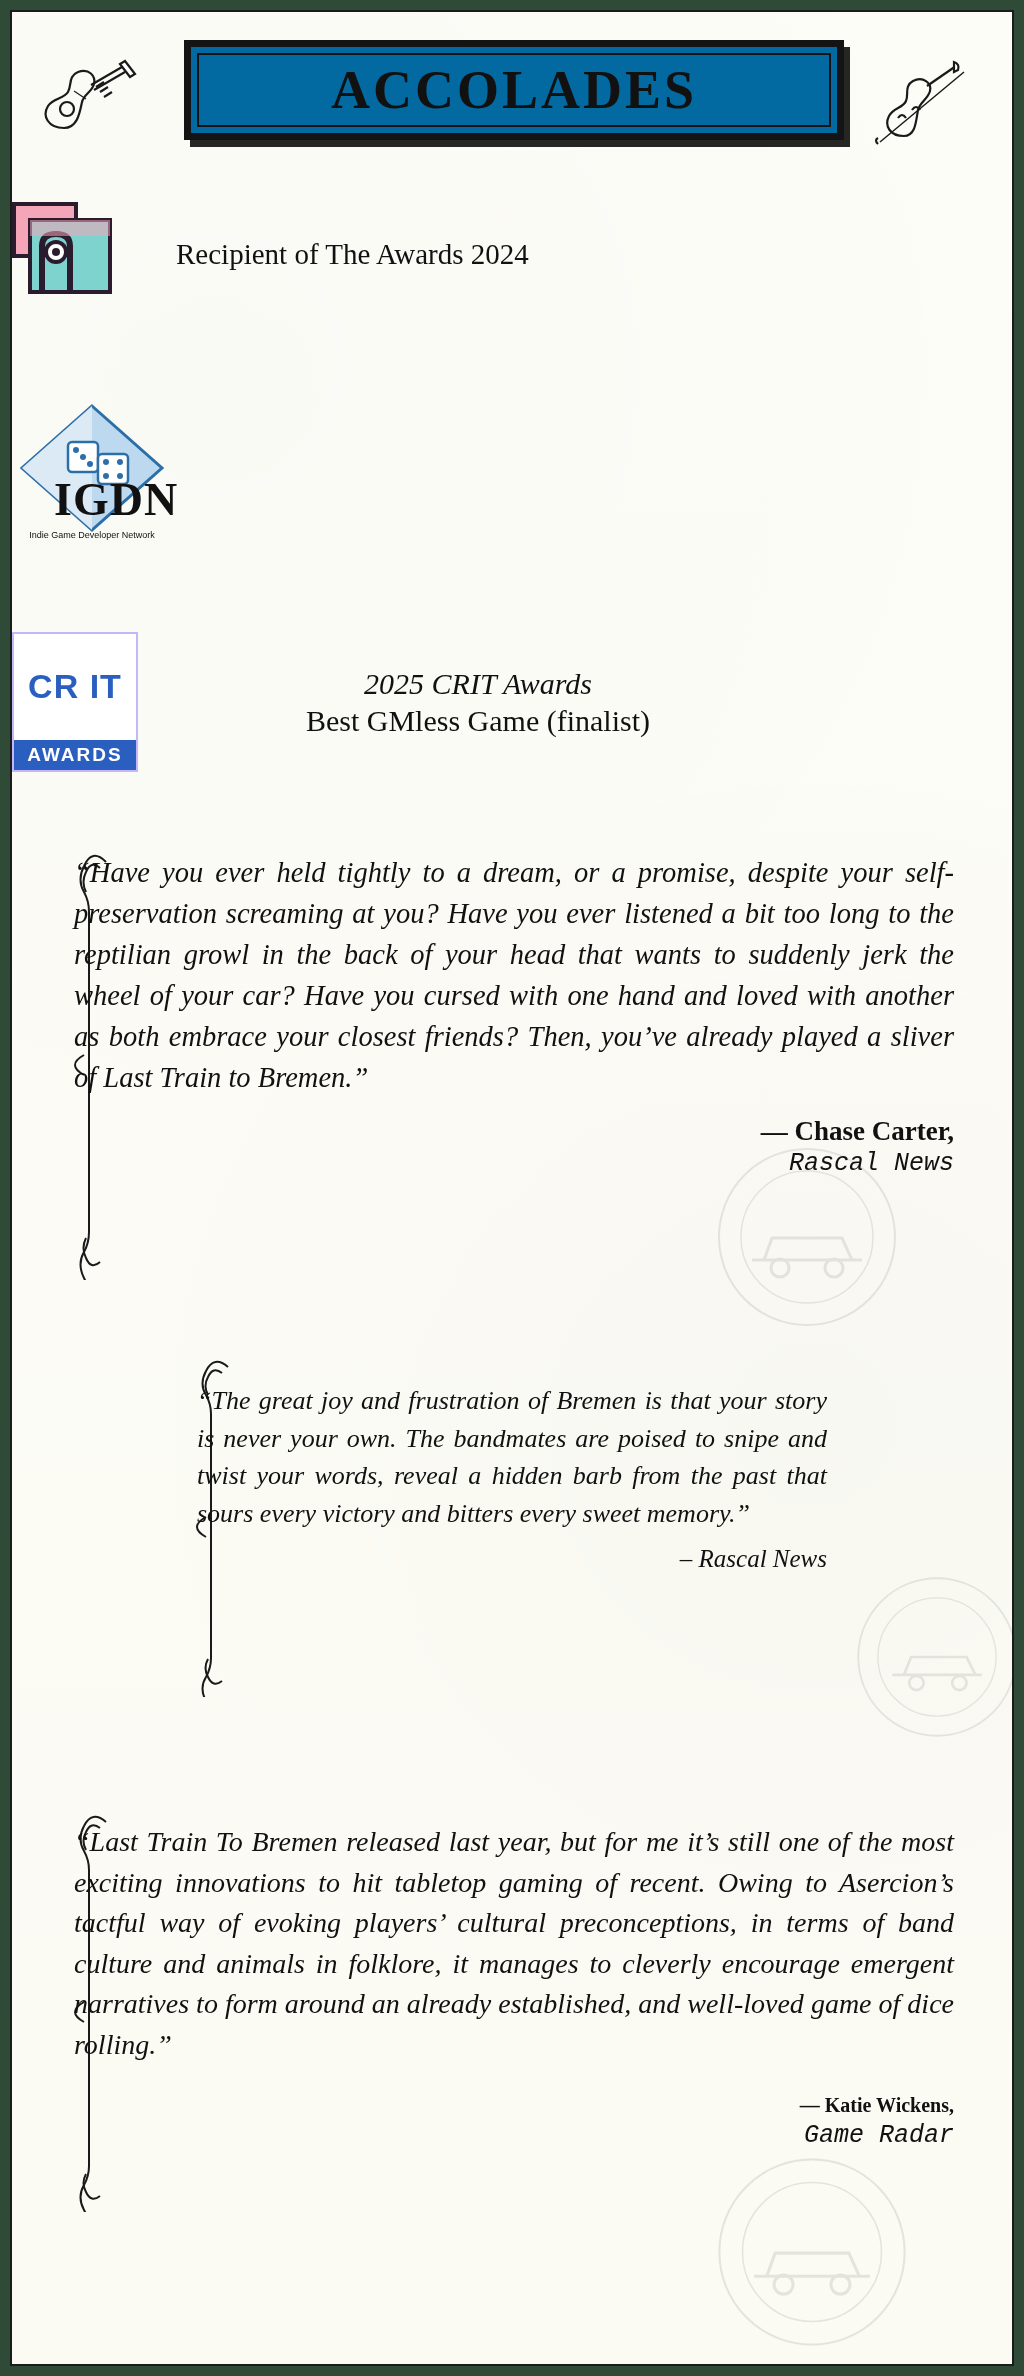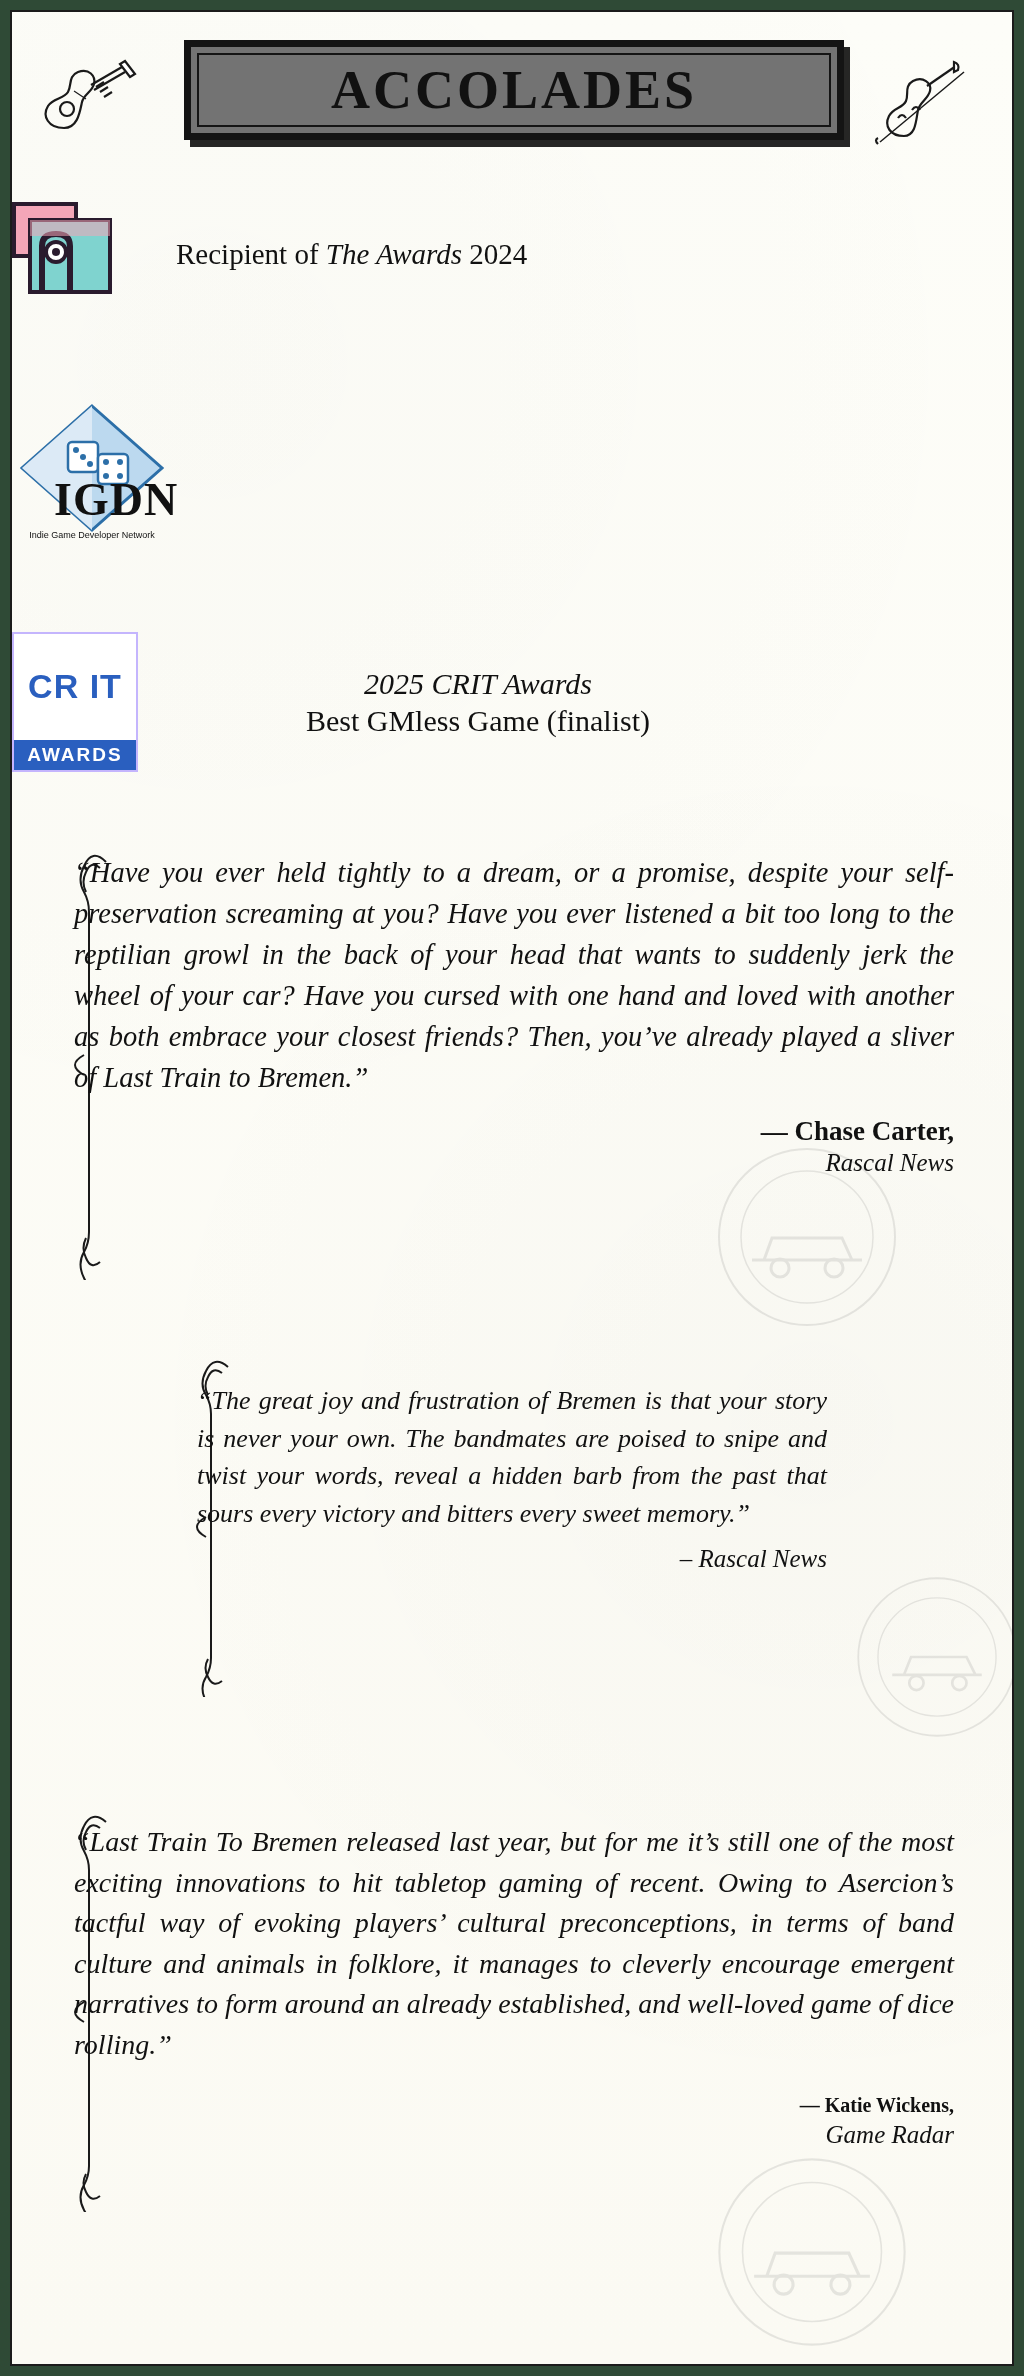--- a/index.html
+++ b/index.html
@@ -40,21 +40,21 @@
     left: 0; top: 28px;
     width: 1004px;
     height: 110px;
   }
   .banner {
     position: absolute;
     left: 172px;
     top: 0;
     width: 660px;
     height: 100px;
-    background: #737373;
+    background: #0369a1;
     border: 7px solid #141414;
     box-sizing: border-box;
     box-shadow: 6px 7px 0 rgba(0,0,0,0.85);
   }
   .banner-inner {
     position: absolute;
     inset: 6px;
     border: 2px solid #141414;
     display: flex;
     align-items: center;
@@ -78,21 +78,21 @@
 
   
   .award-row {
     position: absolute;
     display: flex;
     align-items: center;
   }
 
   .row1 { left: 0; top: 190px; width: 1004px; justify-content: flex-start; }
   .row1 .txt { margin-left: 42px; font-size: 29px; color: #111; }
-  .row1 .txt .ital { font-style: italic; }
+  .row1 .txt .ital { }
 
   .row2 { left: 0; top: 390px; width: 1004px; }
   .row2 .txt {
     margin-left: 22px;
     text-align: center;
     width: 720px;
     line-height: 1.22;
     font-size: 30px;
     color: #111;
   }
@@ -147,21 +147,21 @@
     color: #111;
     text-align: justify;
     text-align-last: left;
   }
   .quote-attrib {
     font-family: "Liberation Serif", serif;
     text-align: right;
     color: #111;
   }
   .attrib-name { font-weight: bold; font-style: normal; }
-  .attrib-src { font-style: italic; display: block; }
+  .attrib-src { font-style: italic; display: block; font-family: Liberation Mono, monospace; }
 
   .q1 { left: 62px; top: 840px; width: 880px; }
   .q1 .quote-text { font-size: 28.5px; line-height: 1.44; }
   .q1 .quote-attrib { margin-top: 18px; font-size: 27px; }
   .q1 .attrib-name { font-size: 27px; margin-left: 24px; }
   .q1 .attrib-src { font-size: 25px; margin-top: 2px; }
 
   .q2 { left: 185px; top: 1370px; width: 630px; }
   .q2 .quote-text { font-size: 26px; line-height: 1.45; }
   .q2 .quote-attrib { margin-top: 12px; font-size: 25px; font-style: italic; }

